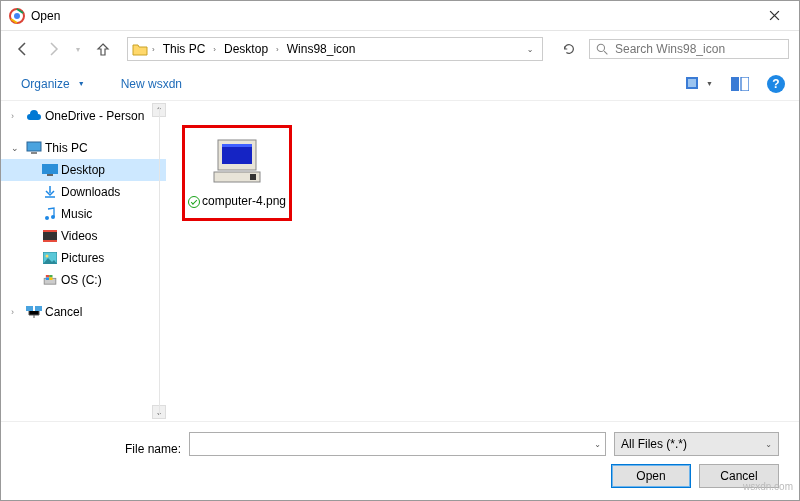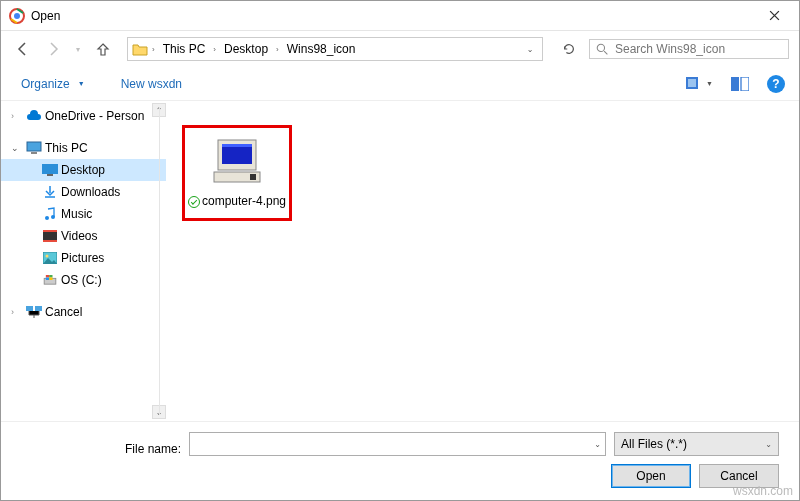--- a/index.html
+++ b/index.html
@@ -48,21 +48,21 @@
     .sync-check::after { content: ""; position: absolute; left: 2px; top: 3px; width: 5px; height: 2px; border-left: 1.5px solid #1aa31a; border-bottom: 1.5px solid #1aa31a; transform: rotate(-45deg); }
     .footer { padding: 10px 20px 12px 20px; border-top: 1px solid #eee; }
     .file-row { display: flex; align-items: flex-end; gap: 8px; margin-bottom: 8px; }
     .file-row label { width: 160px; text-align: right; font-size: 12px; }
     .filename-input { flex: 1; height: 24px; border: 1px solid #adadad; padding: 0 4px; display: flex; align-items: center; background: #fff; }
     .filename-input input { border: none; outline: none; flex: 1; font-size: 12px; }
     .filetype { width: 165px; height: 24px; border: 1px solid #adadad; background: #e8e8e8; display: flex; align-items: center; padding: 0 6px; font-size: 12px; justify-content: space-between; cursor: pointer; }
     .btn-row { display: flex; justify-content: flex-end; gap: 8px; }
     .btn { width: 80px; height: 24px; border: 1px solid #adadad; background: #e1e1e1; font-size: 12px; cursor: pointer; }
     .btn.primary { border: 1px solid #0078d7; box-shadow: inset 0 0 0 1px #6db4ec; }
-    .watermark { position: absolute; right: 6px; bottom: 2px; font-size: 12px; color: #bbb; text-align: center; }
+    .watermark { position: absolute; right: 6px; bottom: 8px; font-size: 10px; color: #bbb; text-align: center; }
   </style>
 </head>
 <body>
 
 <div class="titlebar">
   <span class="app-ico">
     <svg viewBox="0 0 16 16">
         <circle cx="8" cy="8" r="7" fill="none" stroke="#db4437" stroke-width="2"></circle>
         <circle cx="8" cy="8" r="3" fill="#4285f4"></circle>
         <path d="M8 1 L14 5" stroke="#0f9d58" stroke-width="2"></path>

